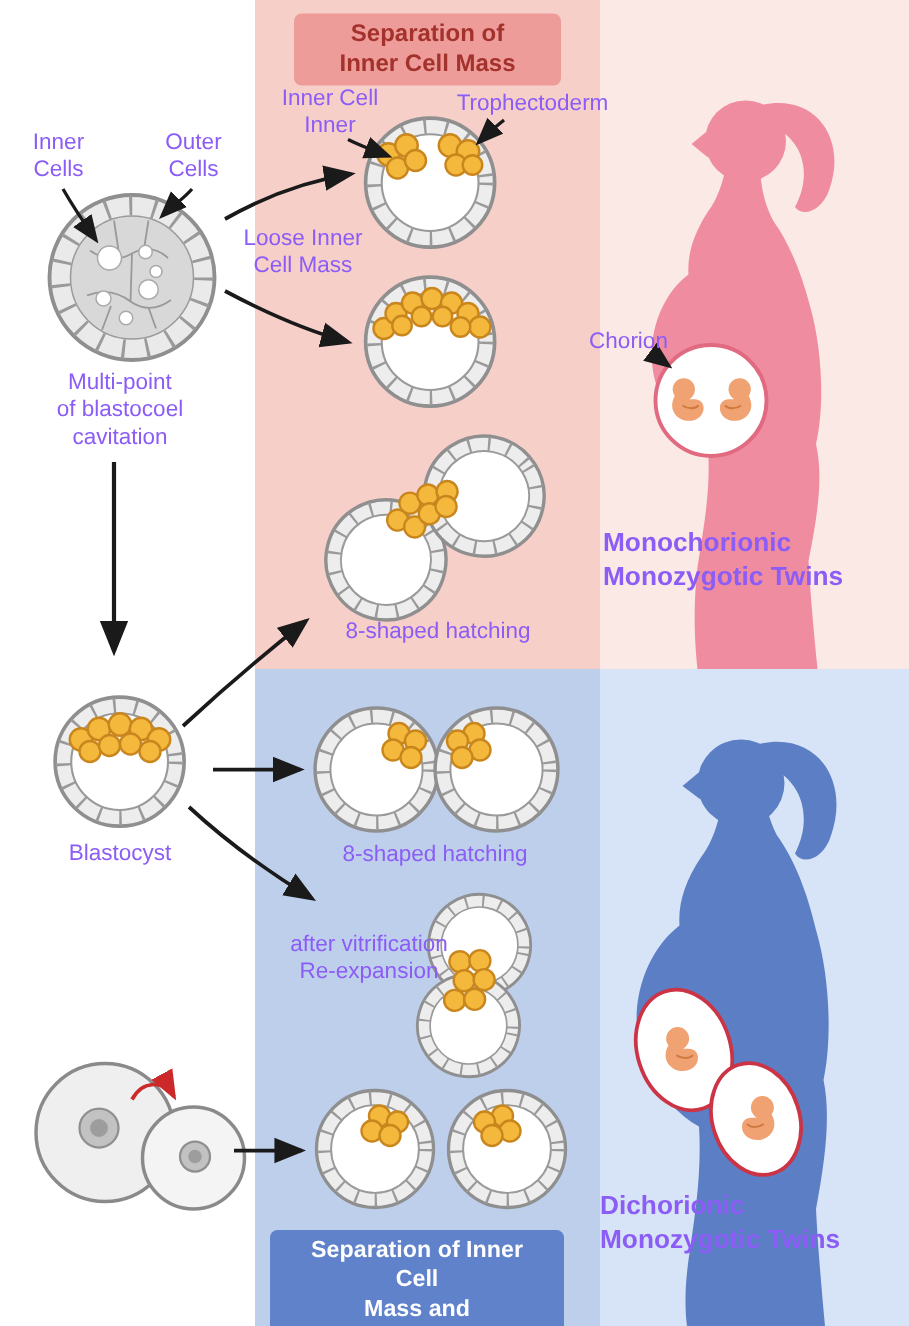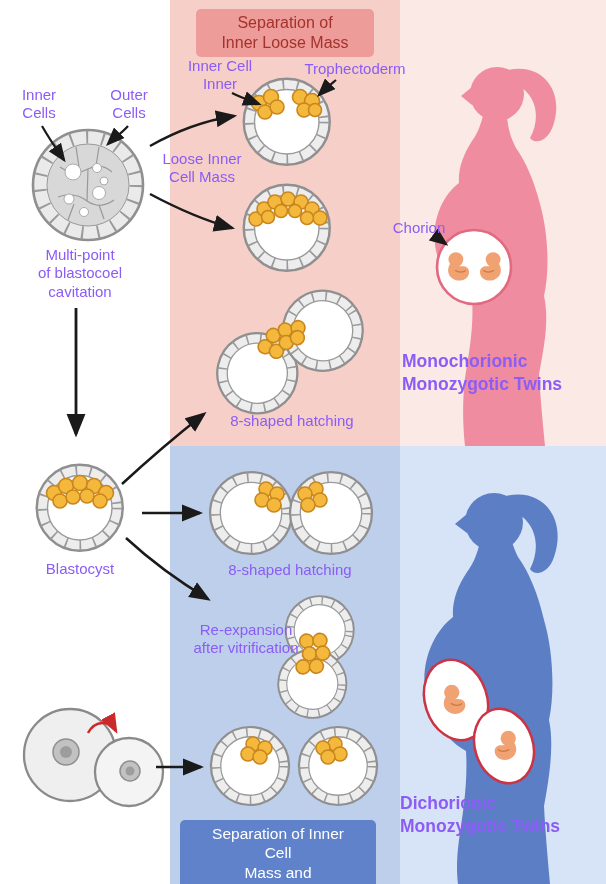--- a/index.html
+++ b/index.html
@@ -9,21 +9,21 @@
 
   .panel { position:absolute; }
   .pink-mid   { left:170px; top:0;     width:230px; height:446px; background:#f6cfc9; }
   .pink-right { left:400px; top:0;     width:206px; height:446px; background:#fbe9e5; }
   .blue-mid   { left:170px; top:446px; width:230px; height:438px; background:#becfec; }
   .blue-right { left:400px; top:446px; width:206px; height:438px; background:#d7e3f6; }
 
   .art { position:absolute; left:0; top:0; width:606px; height:884px; }
 
   .lbl { position:absolute; color:#8b5cf6; font-size:15px; line-height:1.22; text-align:center; }
-  .banner { position:absolute; text-align:center; font-weight:normal; border-radius:5px; padding:4px 18px; line-height:1.25; }
+  .banner { position:absolute; text-align:center; font-weight:bold; border-radius:5px; padding:4px 18px; line-height:1.25; }
   .top-banner    { left:196px; top:9px;   width:178px; background:#ee9c99; color:#a3322c; font-size:16px; }
   .bottom-banner { left:180px; top:820px; width:196px; background:#5f82ca; color:#ffffff; font-size:15.5px; }
   .title { position:absolute; font-weight:bold; font-size:17.5px; color:#8b5cf6; text-align:left; line-height:1.3; }
 
   
   .yc circle { fill:#f4b83d; stroke:#c9861d; stroke-width:1.6; }
   .flow-arrow { fill:none; stroke:#1a1a1a; stroke-width:2.5; }
   .ptr-arrow  { fill:none; stroke:#1a1a1a; stroke-width:2.2; }
 </style>
 </head>
@@ -224,21 +224,21 @@
       <path class="flow-arrow" d="M 126 538 C 152 562 180 582 208 599" marker-end="url(#arrow)"></path>
       <path class="flow-arrow" d="M 156 767 L 201 767" marker-end="url(#arrow)"></path>
       <path class="ptr-arrow" d="M 232 93 C 242 98 251 101 259 104" marker-end="url(#arrow)"></path>
       <path class="ptr-arrow" d="M 336 80 C 330 85 325 89 319 95" marker-end="url(#arrow)"></path>
       <path class="ptr-arrow" d="M 434 236 C 438 239 442 241 446 244" marker-end="url(#arrow)"></path>
     </g>
   </svg>
 
   <div class="banner top-banner">
     <div>Separation of</div>
-    <div>Inner Loose Mass</div>
+    <div>Inner Cell Mass</div>
   </div>
   <div class="banner bottom-banner">
     <div>Separation of Inner Cell</div>
     <div>Mass and Trophectoderm</div>
   </div>
 
   <div class="lbl" style="left:8px;top:86px;width:62px">
     <div>Inner</div>
     <div>Cells</div>
   </div>
@@ -265,22 +265,22 @@
   <div class="lbl" style="left:222px;top:412px;width:140px">8-shaped hatching</div>
 
   <div class="lbl" style="left:388px;top:219px;width:62px">Chorion</div>
   <div class="title" style="left:402px;top:350px;width:196px">
     <div>Monochorionic</div>
     <div>Monozygotic Twins</div>
   </div>
 
   <div class="lbl" style="left:220px;top:561px;width:140px">8-shaped hatching</div>
   <div class="lbl" style="left:182px;top:621px;width:128px">
+    <div>after vitrification</div>
     <div>Re-expansion</div>
-    <div>after vitrification</div>
   </div>
 
   <div class="title" style="left:400px;top:792px;width:200px">
     <div>Dichorionic</div>
     <div>Monozygotic Twins</div>
   </div>
 
 </div>
 
 </body></html>

